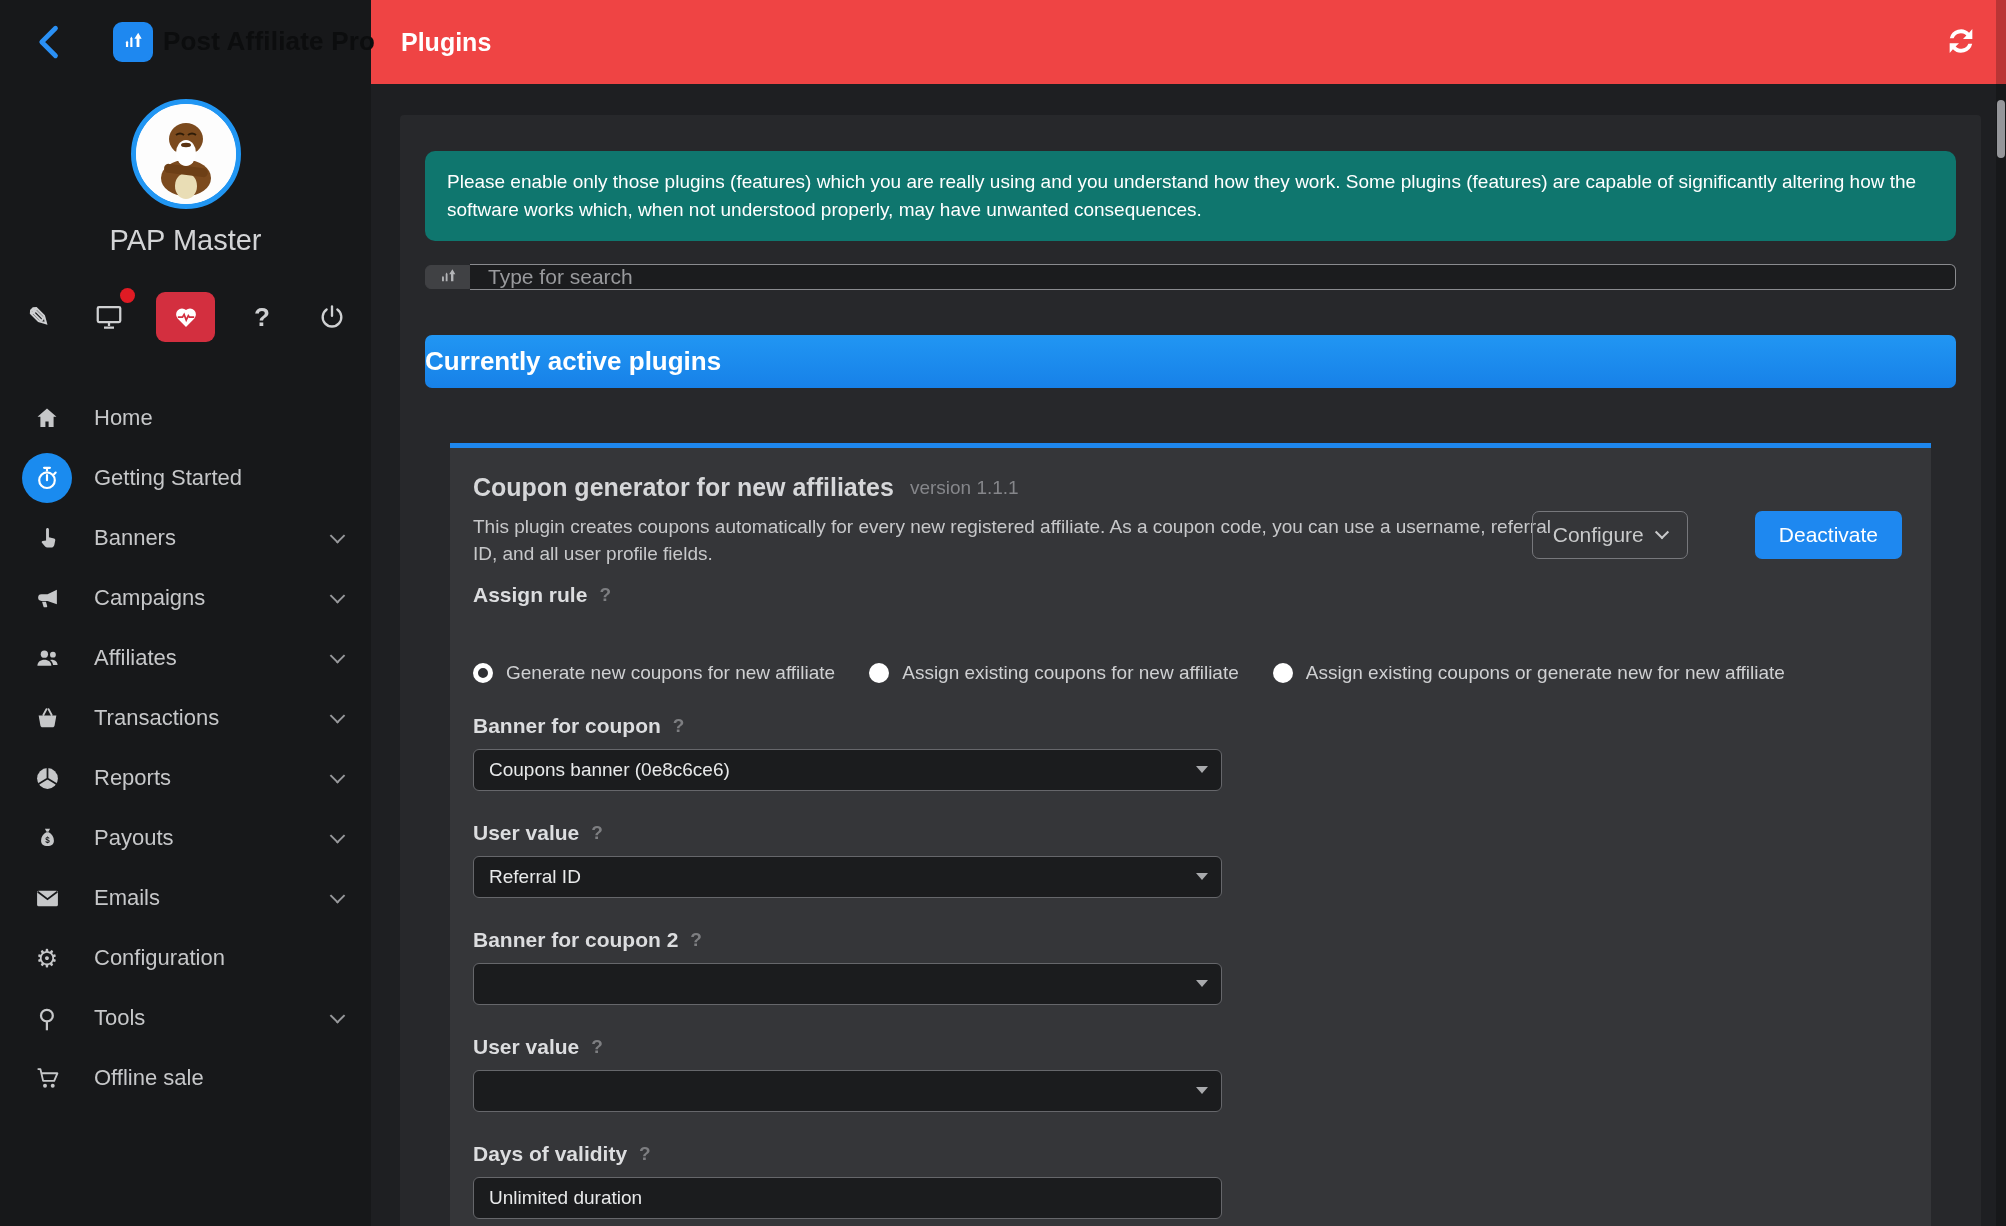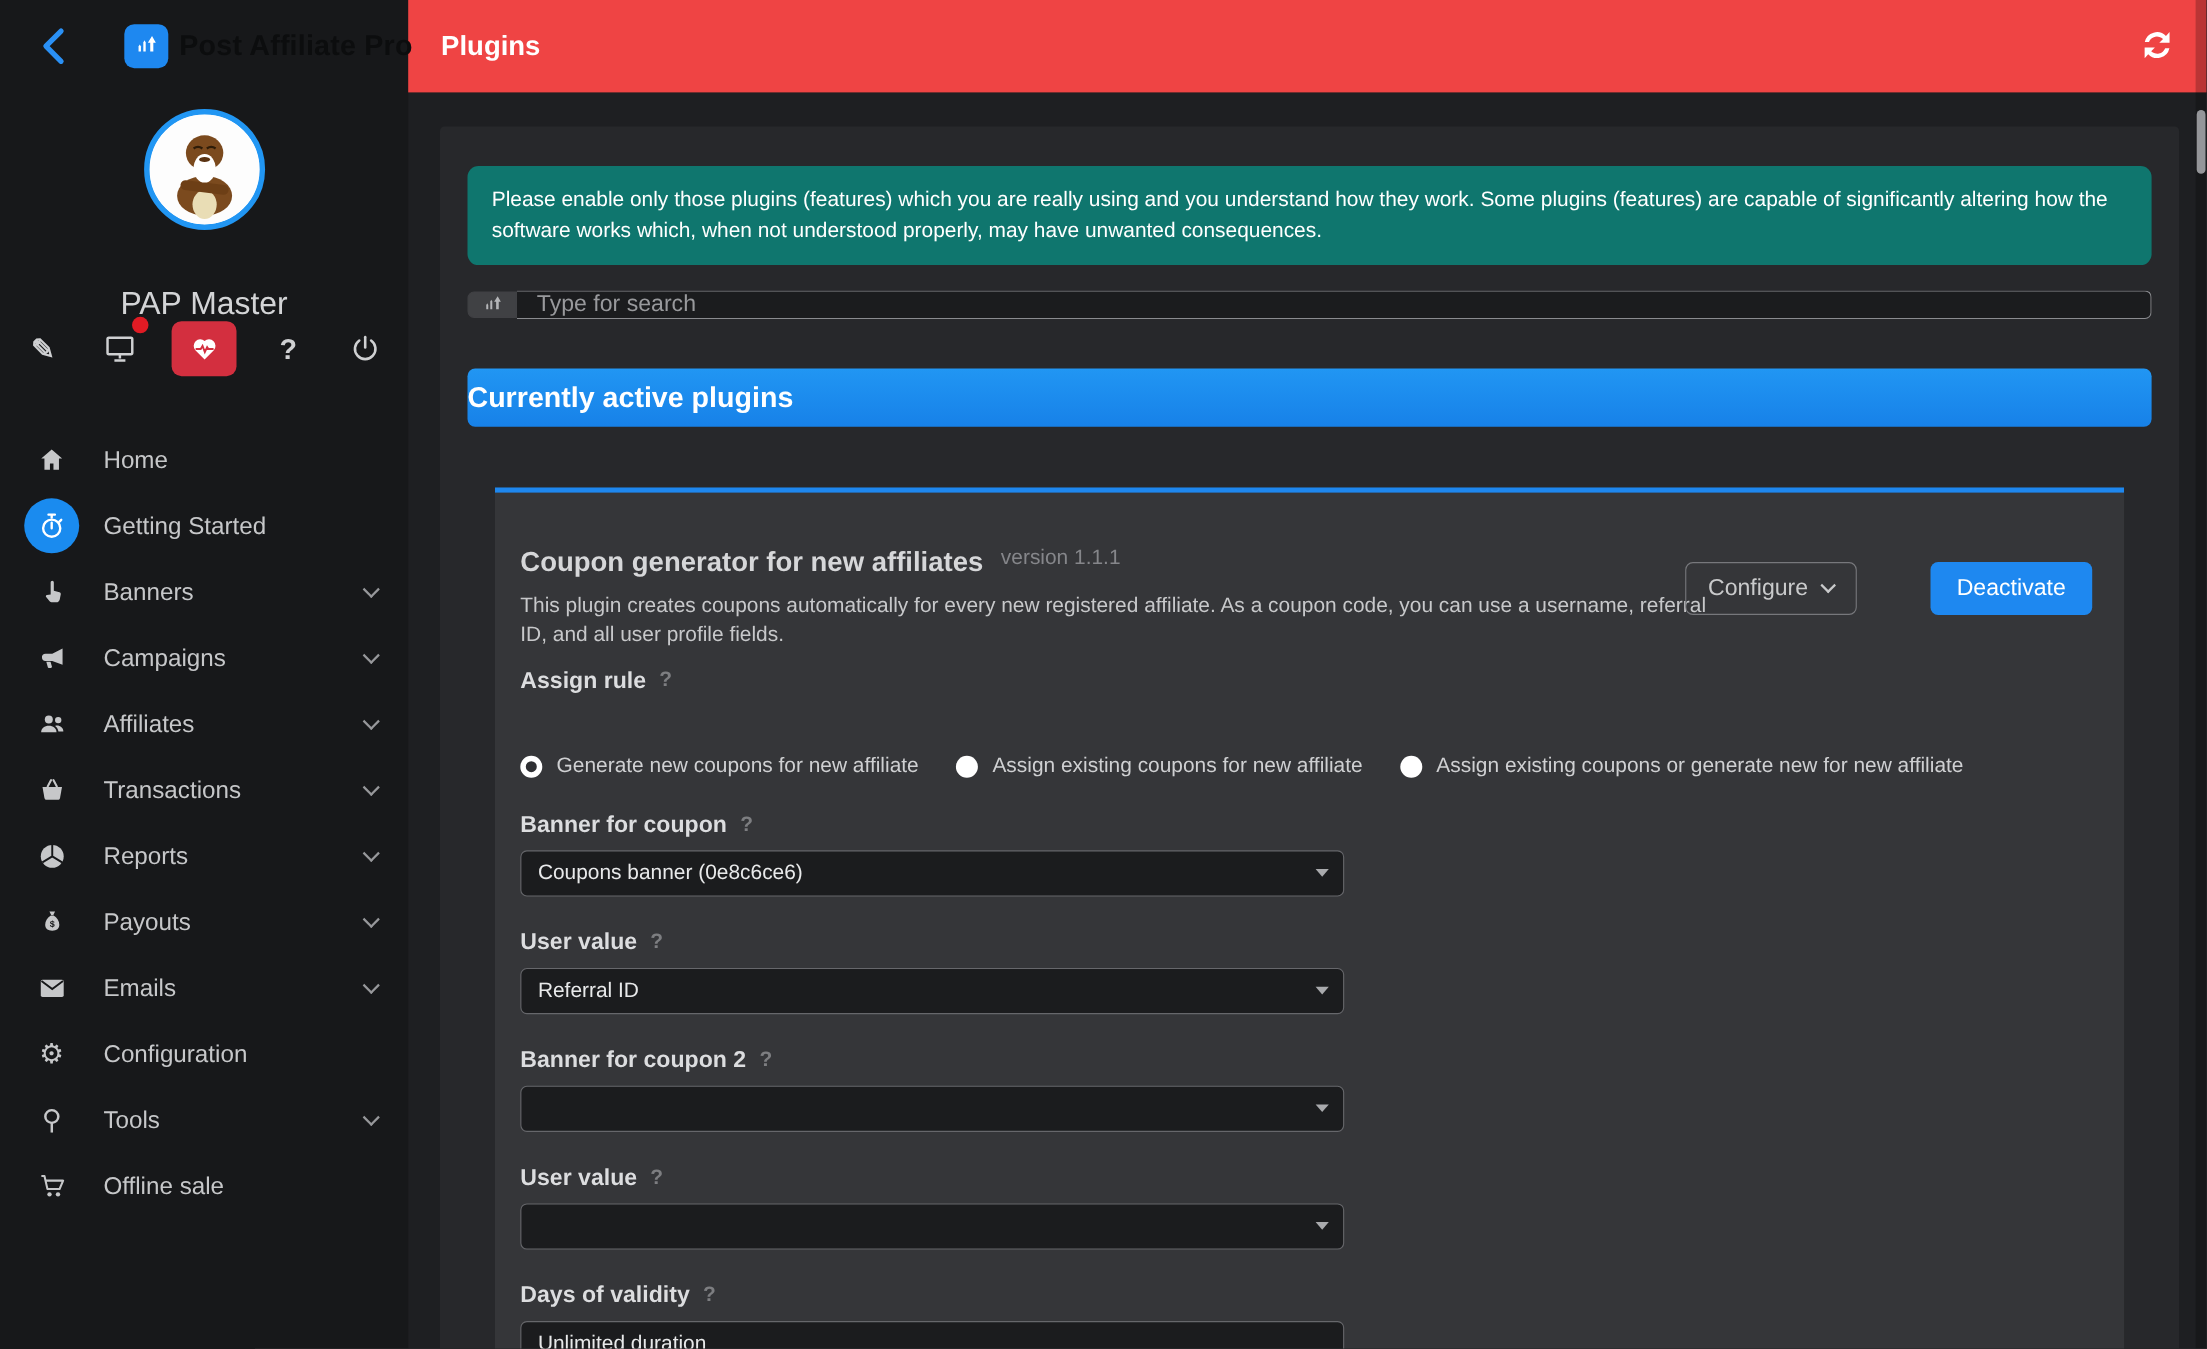--- a/index.html
+++ b/index.html
@@ -27,21 +27,21 @@
     position:absolute; left:163px; top:26px; font-size:26px; font-weight:700; color:#0c0d0e;
     letter-spacing:0.2px; white-space:nowrap;
   }
   .avatar {
     position:absolute; left:50%; top:99px; transform:translateX(-50%);
     width:110px; height:110px; border-radius:50%;
     border:5px solid #2196f3; background:#fff; overflow:hidden;
   }
   .username {
     position:absolute; top:224px; width:100%; text-align:center;
-    font-size:29px; color:#d3d4d6; font-weight:400;margin-top:36px;
+    font-size:29px; color:#d3d4d6; font-weight:400;
   }
   .quick-row {
     position:absolute; top:288px; left:16px; width:339px; height:58px;
     display:flex; align-items:center; justify-content:space-between;
   }
   .qi { position:relative; width:46px; height:46px; display:flex; align-items:center; justify-content:center; cursor:pointer; }
   .qi .glyph { font-size:26px; color:#cfd0d2; font-weight:700; }
   .qi-red {
     width:59px; height:50px; background:#d32f3f; border-radius:9px;
     display:flex; align-items:center; justify-content:center; cursor:pointer;
@@ -103,21 +103,21 @@
     display:flex; align-items:center; 
     font-size:26px; font-weight:700; color:#ffffff;
   }
 
   
   .card {
     position:relative; margin:55px 25px 0 25px; background:#353639;
     border-top:5px solid #1e87ee; border-radius:0 0 3px 3px;
     padding:25px 29px 21px 23px; min-height:790px;
   }
-  .card-title-row { display:flex; align-items:flex-start;margin-top:24px; }
+  .card-title-row { display:flex; align-items:center; }
   .card-title { font-size:25px; font-weight:700; color:#d6d7d9; }
   .card-version { margin-left:16px; font-size:19px; color:#85868a; }
   .card-desc { margin-top:11px; width:1080px; font-size:19px; line-height:27px; color:#c7c8ca; }
   .card-btns { position:absolute; top:63px; right:29px; display:flex; gap:23px; }
   .btn-configure {
     height:48px; padding:0 20px; background:transparent; border:1px solid #77787c;
     border-radius:7px; color:#c9cacb; font-size:21px; display:flex; align-items:center; gap:13px;
     cursor:pointer; font-family:"Liberation Sans", sans-serif;
   }
   .btn-configure .chev {

